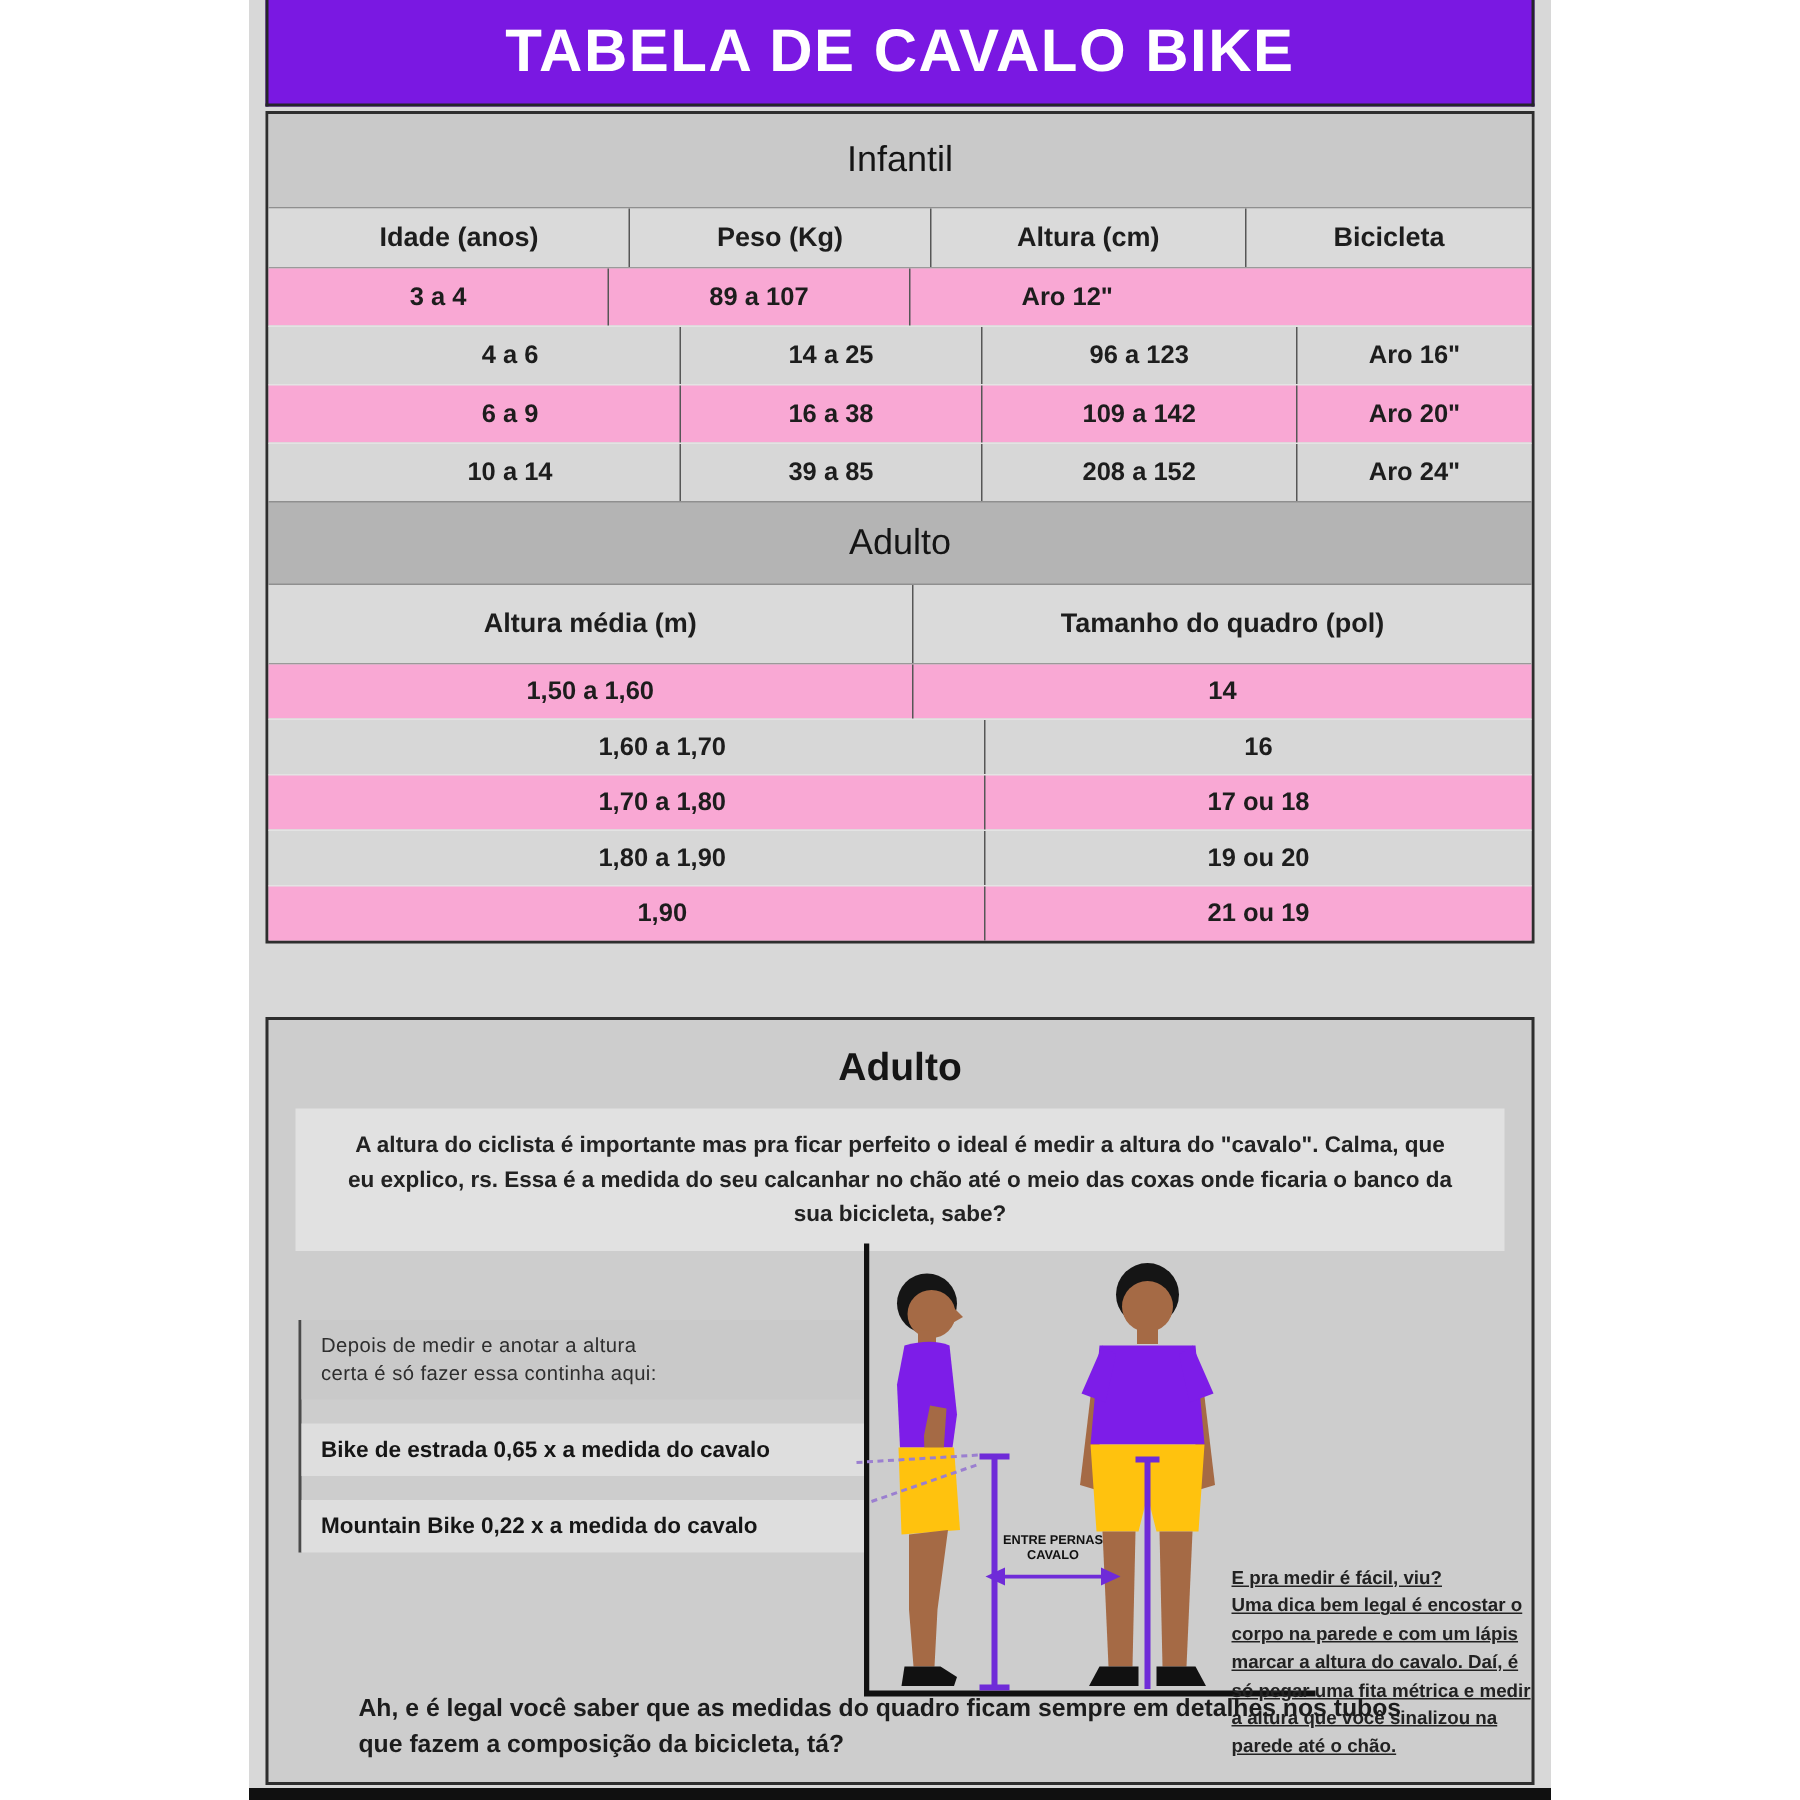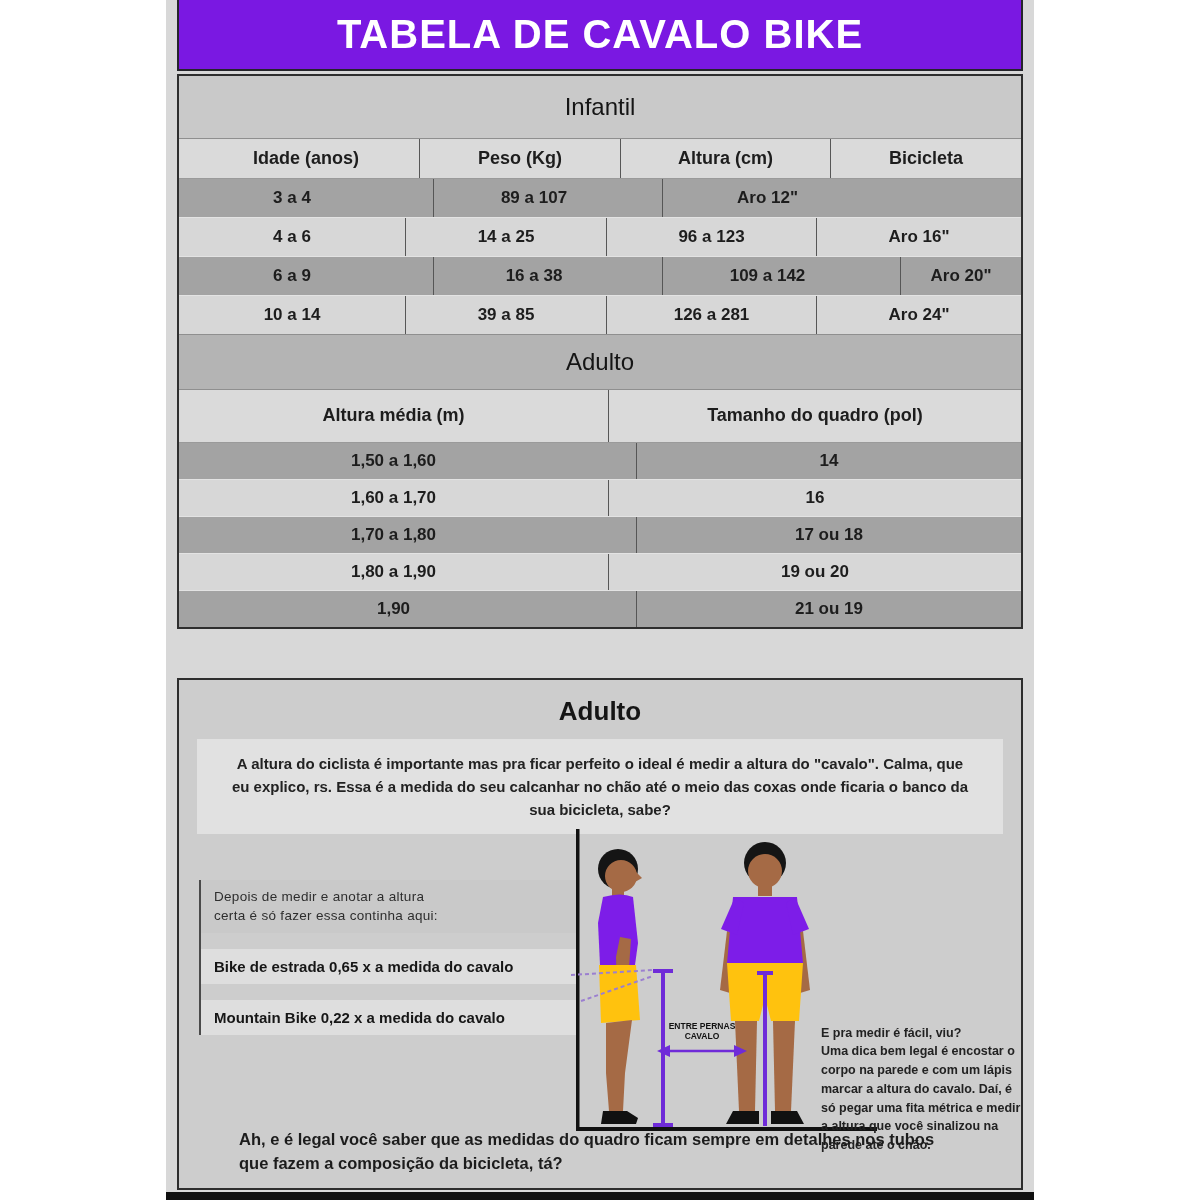--- a/index.html
+++ b/index.html
@@ -17,31 +17,31 @@
   .grid.inf{grid-template-columns:226px 201px 210px 1fr;}
   .grid.ad{grid-template-columns:429px 1fr;}
   .grid > div{display:flex;align-items:center;justify-content:center;font-size:17px;font-weight:600;color:#1d1d1d;}
   .grid > div + div{border-left:1px solid #565656;}
   .thead{background:#dadada;border-bottom:1px solid #9a9a9a;}
   .thead.inf{height:39px;padding-left:14px;}
   .thead.ad{height:52px;}
   .thead > div{font-weight:bold;font-size:18px;}
   .row{height:38px;}
   .arow{height:36px;}
-  .row + .row, .arow + .arow{border-top:1px solid #e3e3e3;}
-  .dark{background:#a3a3a3;gap:28px;}
+  .row + .row, .arow + .arow{border-top:1px solid #e3e3e3;padding-left:48px;}
+  .dark{background:#f9a8d4;}
   .light{background:#d7d7d7;}
   
   .panel2{margin-top:49px;height:523px;position:relative;background:#cdcdcd;}
   .p2-title{margin:16px 0 0;text-align:center;font-weight:bold;font-size:26px;color:#151515;}
   .p2-intro{margin:12px 18px 0;background:#e1e1e1;padding:13px 34px;font-size:15px;font-weight:600;text-align:center;line-height:1.55;color:#222;}
   .formulas{position:absolute;left:20px;top:200px;width:378px;border-left:2px solid #4a4a4a;box-sizing:border-box;}
   .f-note{padding:7px 0 7px 13px;font-size:13.5px;line-height:1.45;color:#2e2e2e;background:#c9c9c9;letter-spacing:.3px;}
   .f-line{margin-top:16px;background:#dedede;padding:9px 4px 9px 13px;font-weight:bold;font-size:15px;color:#161616;}
-  .tip{position:absolute;left:642px;top:344px;width:202px;font-size:12.5px;line-height:1.5;font-weight:600;color:#222;}
+  .tip{position:absolute;left:642px;top:363px;width:202px;font-size:12.5px;line-height:1.5;font-weight:600;color:#222;text-decoration:underline;}
   .p2-footer{position:absolute;left:0;right:0;bottom:12px;text-align:left;font-size:16.5px;font-weight:600;line-height:1.5;color:#1c1c1c;padding:0 60px;}
   .figure-svg{position:absolute;left:386px;top:143px;}
   .bottombar{height:8px;background:#101010;margin:2px -11px 0;}
 </style>
 </head>
 <body>
 
 <div class="page">
   <div class="container">
 
@@ -71,21 +71,21 @@
       </div>
       <div class="grid inf row dark">
         <div>6 a 9</div>
         <div>16 a 38</div>
         <div>109 a 142</div>
         <div>Aro 20"</div>
       </div>
       <div class="grid inf row light">
         <div>10 a 14</div>
         <div>39 a 85</div>
-        <div>126 a 281</div>
+        <div>208 a 152</div>
         <div>Aro 24"</div>
       </div>
 
       <div class="band band-ad">Adulto</div>
 
       <div class="grid ad thead ad">
         <div>Altura média (m)</div>
         <div>Tamanho do quadro (pol)</div>
       </div>
       <div class="grid ad arow dark">

